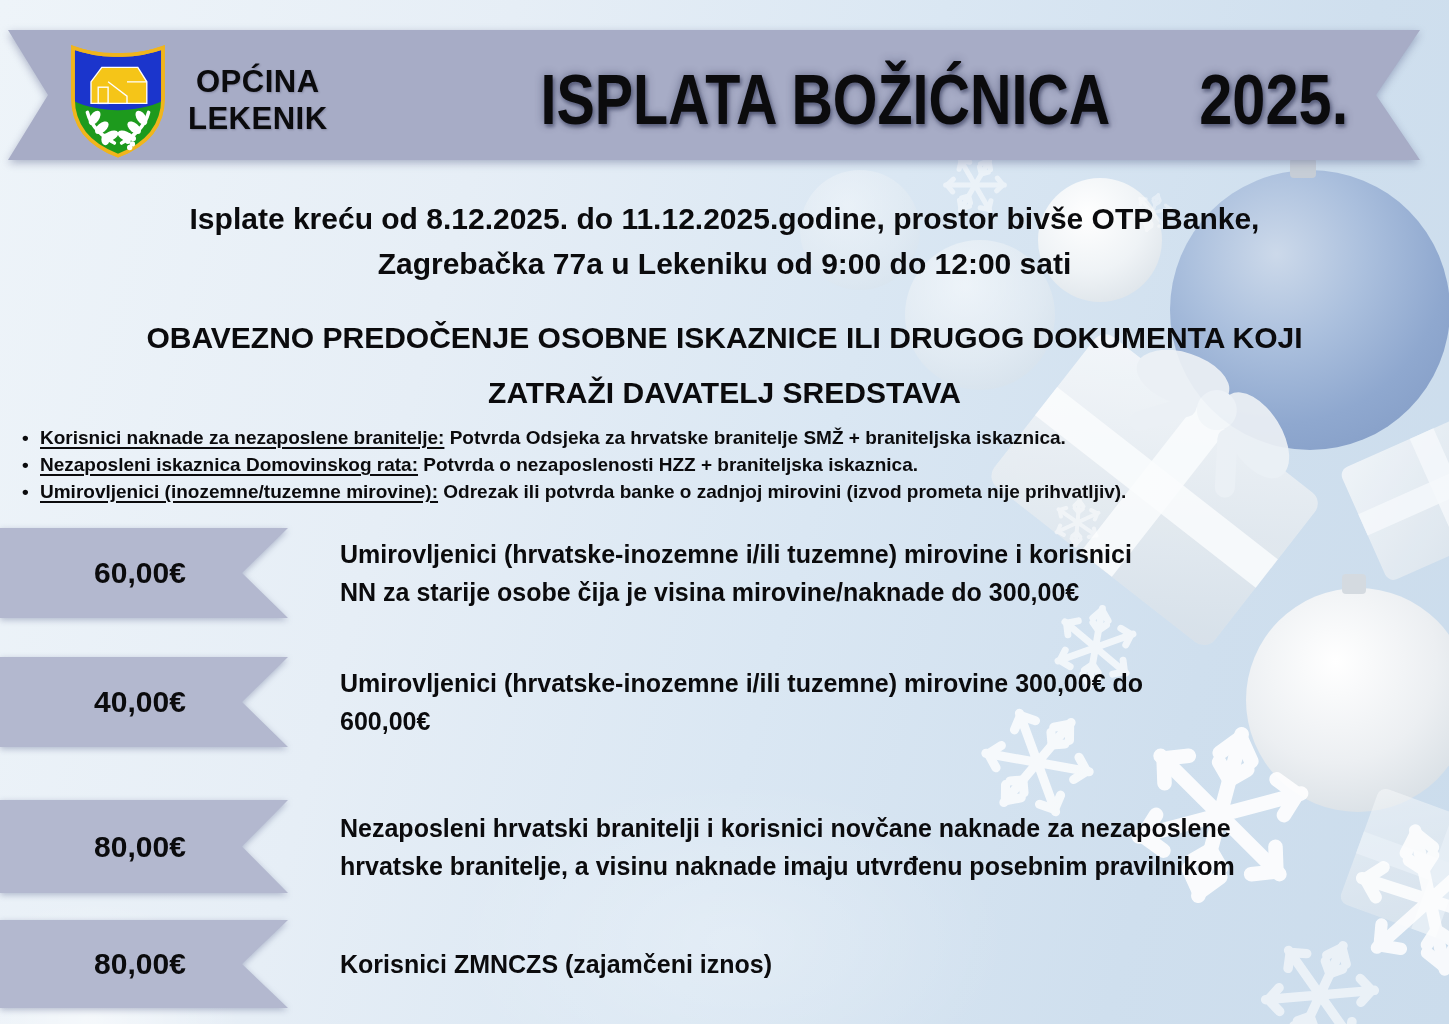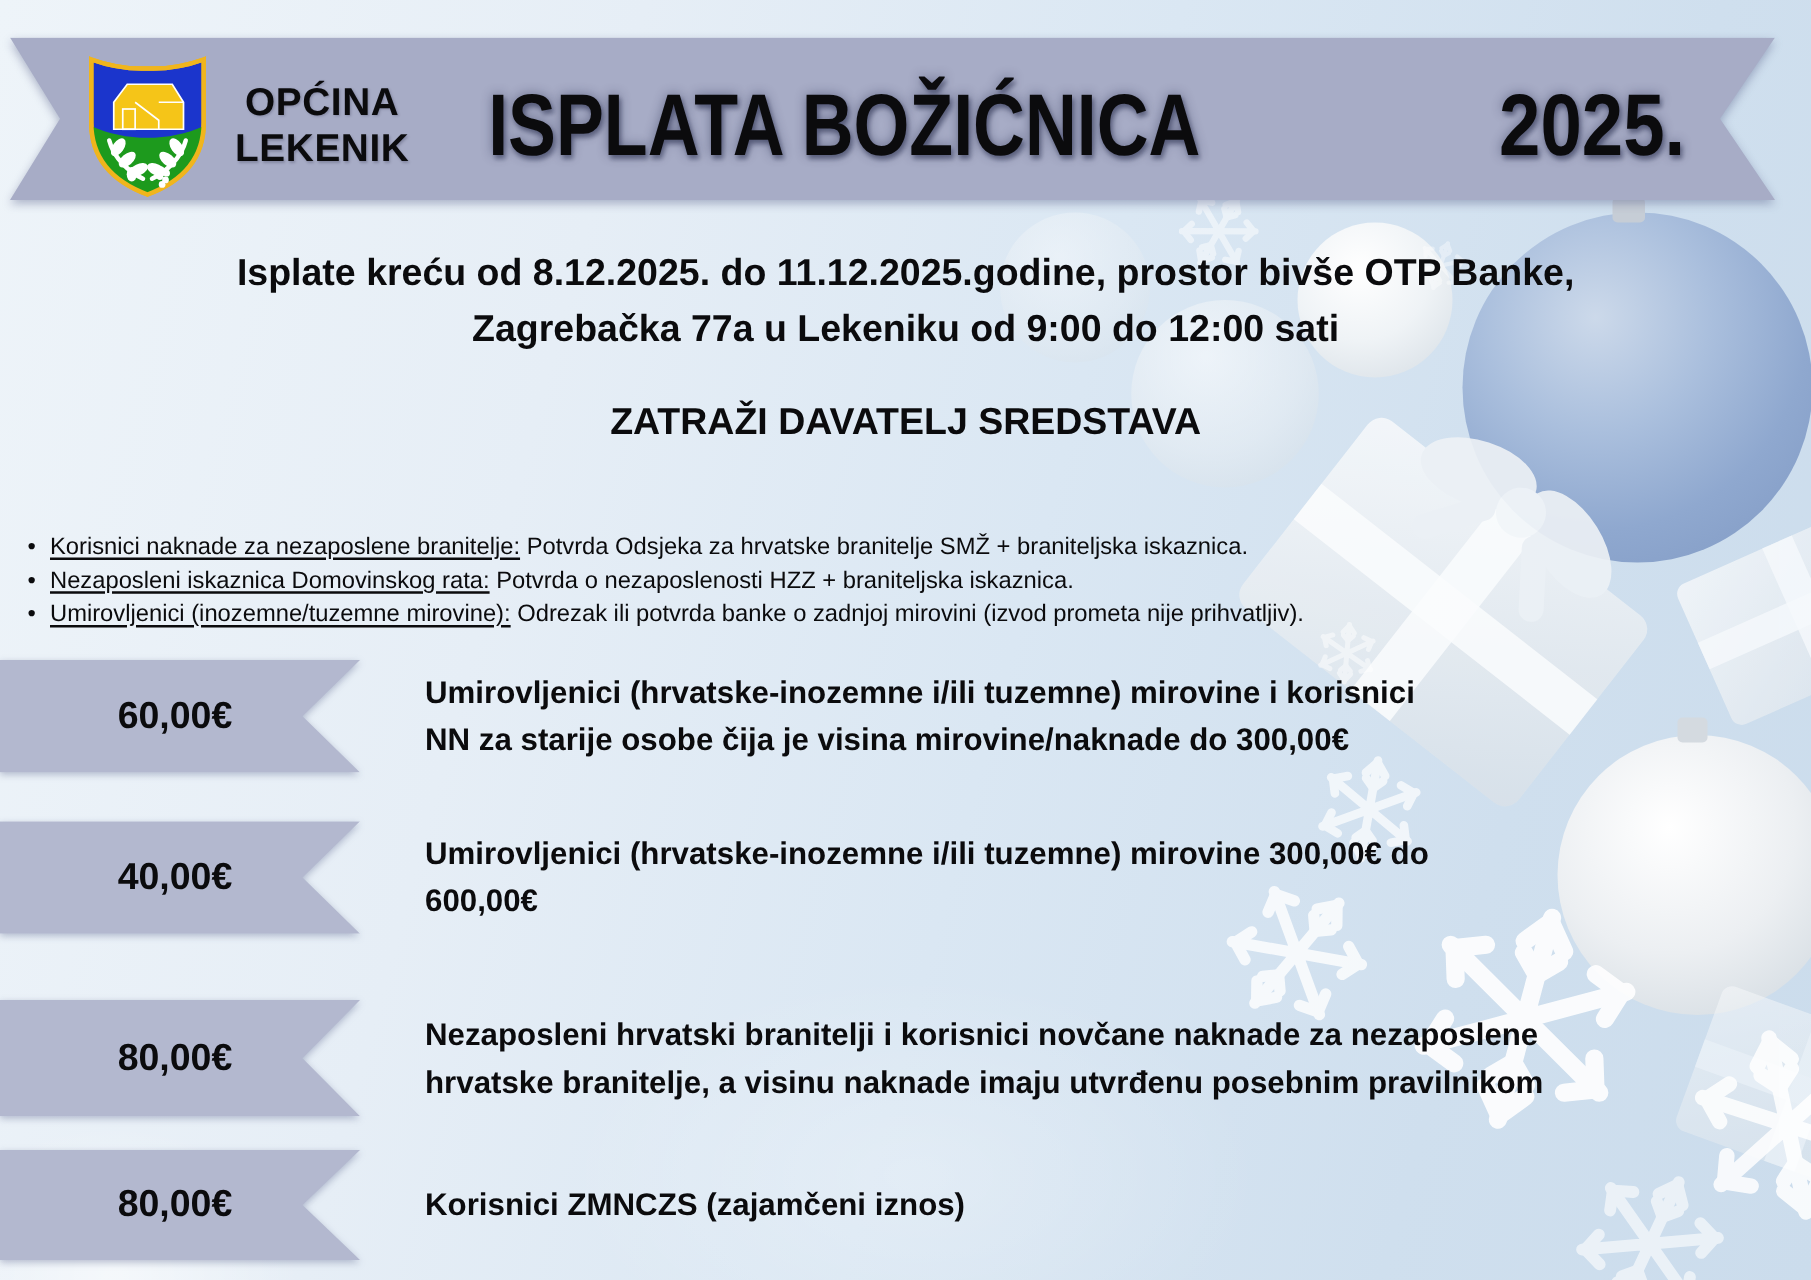--- a/index.html
+++ b/index.html
@@ -34,33 +34,33 @@
   
   .ribbon-wrap{position:absolute;left:8px;top:30px;width:1412px;height:130px;z-index:1;
      filter:drop-shadow(0 3px 4px rgba(90,100,140,.45));}
   .ribbon{width:100%;height:100%;background:#a7acc6;
      clip-path:polygon(0 0,100% 0,calc(100% - 44px) 50%,100% 100%,0 100%,40px 50%);}
   .header-content{position:absolute;left:8px;top:30px;width:1412px;height:140px;z-index:2;
      display:flex;align-items:center;}
   .crest{position:relative;margin-left:56px;width:108px;height:140px;margin-top:-4px;flex:0 0 auto;}
   .org-name{margin-left:16px;text-align:center;font-weight:bold;font-size:31px;line-height:37px;
      letter-spacing:.5px;text-shadow:1px 1px 2px rgba(30,30,60,.25);flex:0 0 auto;}
-  .page-title{flex:1;text-align:left;font-weight:bold;font-size:70px;white-space:nowrap;}
+  .page-title{flex:1;text-align:right;font-weight:bold;font-size:70px;white-space:nowrap;}
   .page-title .scale{display:inline-block;transform:scaleX(.82);transform-origin:center;
      text-shadow:0 0 10px rgba(30,35,70,.45),2px 3px 4px rgba(20,25,55,.4);}
   .year{flex:0 0 auto;margin-right:72px;font-weight:bold;font-size:70px;white-space:nowrap;text-align:right;}
   .year .scale{display:inline-block;transform:scaleX(.85);transform-origin:center right;
      text-shadow:0 0 10px rgba(30,35,70,.45),2px 3px 4px rgba(20,25,55,.4);}
   
   .intro{position:absolute;left:0;top:196px;width:100%;z-index:2;text-align:center;
      font-weight:bold;font-size:30px;line-height:45px;}
   .notice{position:absolute;left:0;top:310px;width:100%;z-index:2;text-align:center;
      font-weight:bold;font-size:30px;line-height:55px;}
   .requirements{position:absolute;left:22px;top:424px;width:1160px;z-index:2;margin:0;padding:0;
-     list-style:none;font-weight:normal;font-size:19px;line-height:27px;}
+     list-style:none;font-weight:bold;font-size:19px;line-height:27px;}
   .requirements li{position:relative;padding-left:18px;}
   .requirements li::before{content:"\2022";position:absolute;left:0;top:0;font-size:19px;}
   .req-lead{text-decoration:underline;text-decoration-thickness:2px;text-underline-offset:3px;}
   
   .payout-row{position:absolute;left:0;width:100%;z-index:2;display:flex;align-items:center;}
   .row-1{top:528px;height:90px;}
   .row-2{top:657px;height:90px;}
   .row-3{top:800px;height:93px;}
   .row-4{top:920px;height:88px;}
   .badge-wrap{flex:0 0 auto;width:288px;height:100%;
@@ -195,20 +195,21 @@
       <span class="scale">2025.</span>
     </div>
   </div>
 
   <div class="intro">
     <div>Isplate kreću od 8.12.2025. do 11.12.2025.godine, prostor bivše OTP Banke,</div>
     <div>Zagrebačka 77a u Lekeniku od 9:00 do 12:00 sati</div>
   </div>
 
   <div class="notice">
+    <div>OBAVEZNO PREDOČENJE OSOBNE ISKAZNICE ILI DRUGOG DOKUMENTA KOJI</div>
     <div>ZATRAŽI DAVATELJ SREDSTAVA</div>
   </div>
 
   <ul class="requirements">
     <li>
       <span class="req-lead">Korisnici naknade za nezaposlene branitelje:</span><span> Potvrda Odsjeka za hrvatske branitelje SMŽ + braniteljska iskaznica.</span>
     </li>
     <li>
       <span class="req-lead">Nezaposleni iskaznica Domovinskog rata:</span><span> Potvrda o nezaposlenosti HZZ + braniteljska iskaznica.</span>
     </li>

